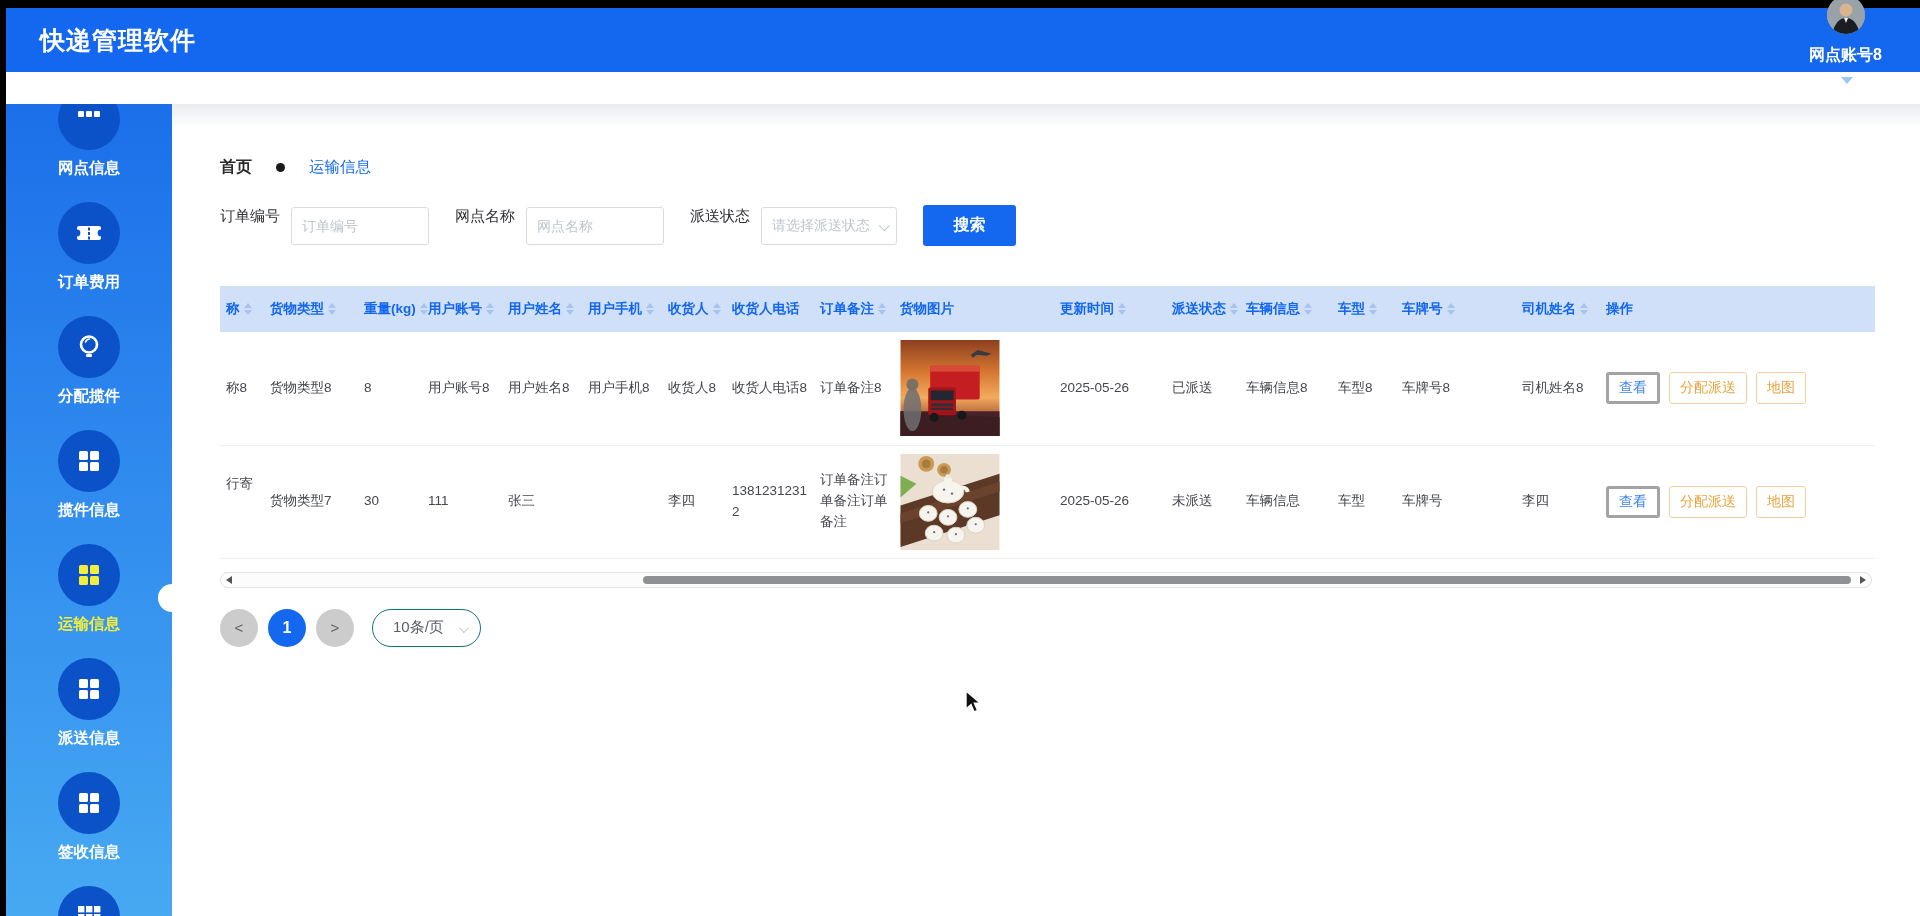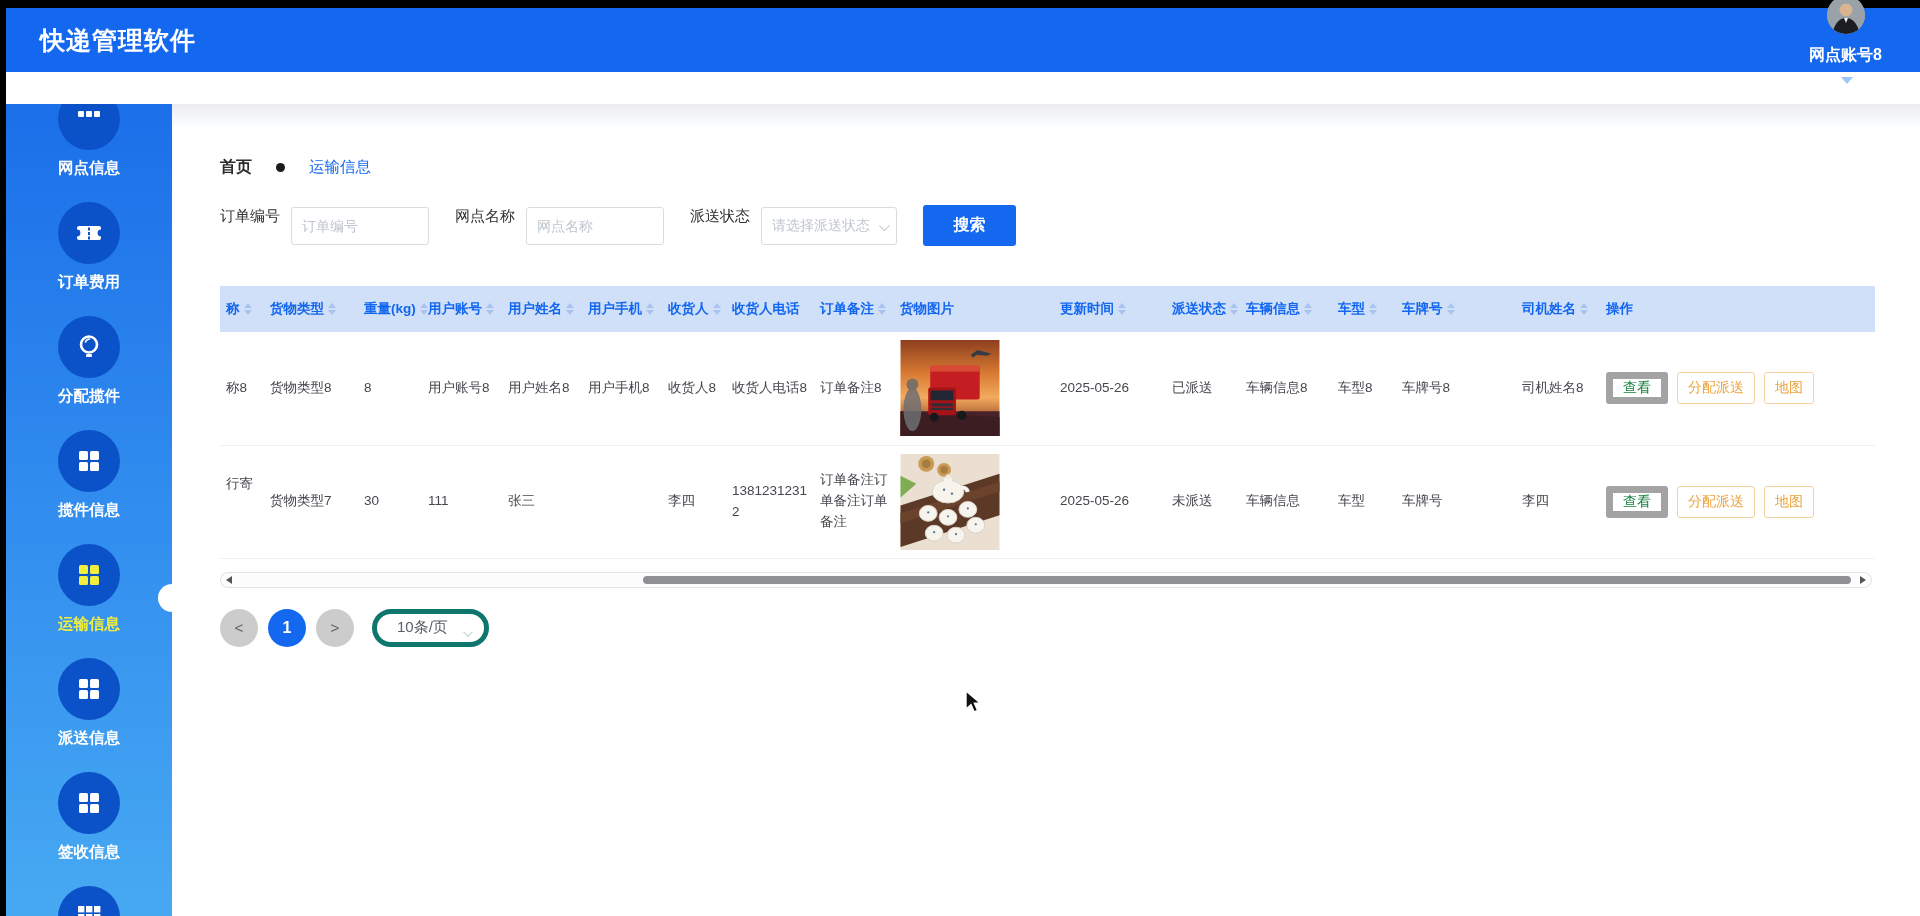--- a/index.html
+++ b/index.html
@@ -77,40 +77,40 @@
   .sort .up { border-bottom:5px solid #a9c3ee; margin-bottom:2px; }
   .sort .dn { border-top:5px solid #a9c3ee; }
   tbody td { height:113px; font-size:13.5px; color:#45474d; padding:0 6px;
              border-bottom:1px solid #eef0f4; vertical-align:middle; line-height:1.55;
              word-break:break-all; }
   .cut-up { position:relative; top:-17px; display:inline-block; }
   .photo { width:100px; height:96px; display:block; }
   .actions { display:flex; gap:9px; align-items:center; }
   .btn { height:32px; border-radius:3px; background:#fff; font-size:14px; cursor:pointer;
          font-family:inherit; padding:0 10px; white-space:nowrap; }
-  .btn-view { border:7px solid #a3a3a3; color:#15803d; }
+  .btn-view { border:3px solid #a3a3a3; color:#3b82f6; }
   .btn-orange { border:1px solid #f3d19e; color:#eba33c; }
 
   
   .hscroll { margin-top:13px; width:1652px; height:16px; border:1px solid #e2e2e2;
              border-radius:8px; background:#fcfcfc; position:relative; }
   .hs-thumb { position:absolute; left:25.6%; width:73.2%; top:3px; height:8px;
               border-radius:4px; background:#8f9094; cursor:grab; }
   .hs-arrow { position:absolute; top:3px; width:0; height:0; cursor:pointer;
               border-top:4.5px solid transparent; border-bottom:4.5px solid transparent; }
   .hs-left  { left:5px;  border-right:6px solid #555; }
   .hs-right { right:5px; border-left:6px solid #555; }
 
   
   .pagination { margin-top:21px; display:flex; align-items:center; gap:10px; }
   .pg-btn { width:38px; height:38px; border-radius:50%; background:#cccccc; border:none;
             color:#5c5f63; font-size:15px; display:flex; align-items:center; justify-content:center;
             cursor:pointer; font-family:inherit; }
   .pg-cur { background:#1468f0; color:#fff; font-weight:bold; font-size:16px; }
-  .size-pill { margin-left:8px; height:38px; border:5px solid #0f766e; border-radius:19px;
+  .size-pill { margin-left:8px; height:38px; border:1px solid #0f766e; border-radius:19px;
                background:#fff; display:flex; align-items:center; padding:0 36px 0 20px;
                font-size:15px; color:#5a6066; position:relative; cursor:pointer; }
   .pill-caret { position:absolute; right:14px; top:16px; width:7px; height:7px;
                 border-right:1.6px solid #c4c8cf; border-bottom:1.6px solid #c4c8cf;
                 transform:rotate(45deg) translateY(-2px); }
 
   
   .cursor { position:absolute; left:965px; top:690px; pointer-events:none; z-index:50; }
 </style>
 </head>

